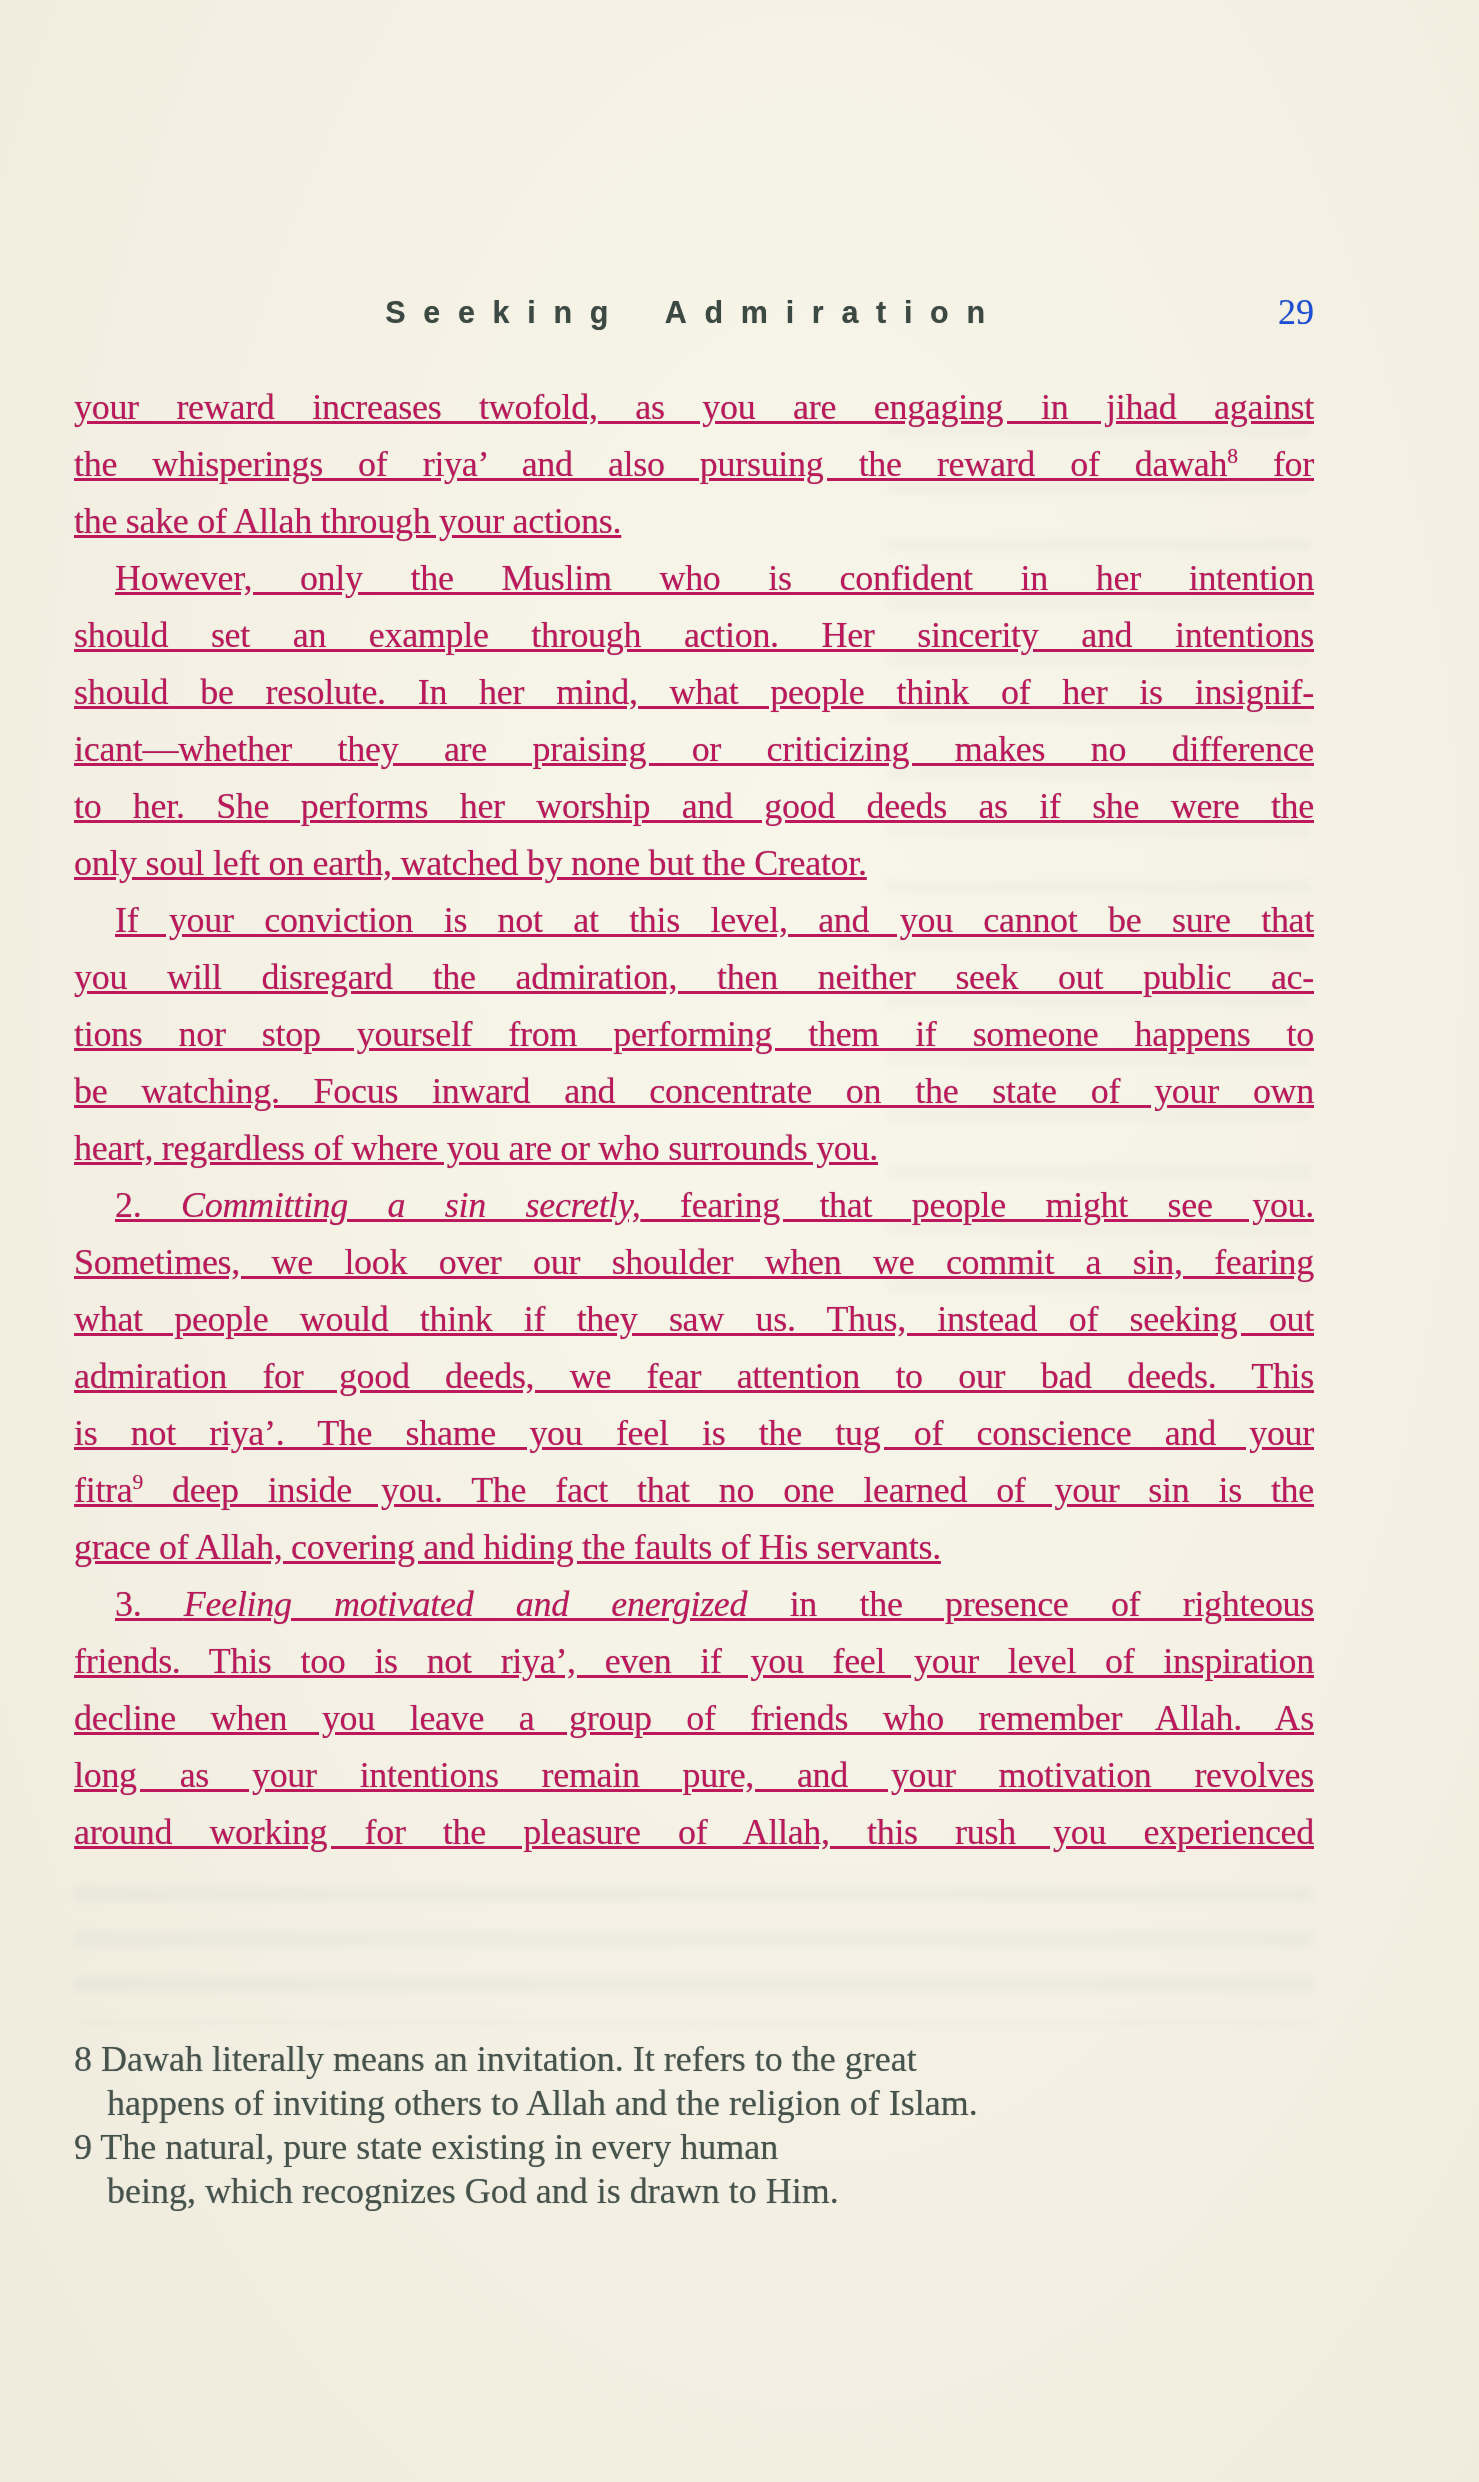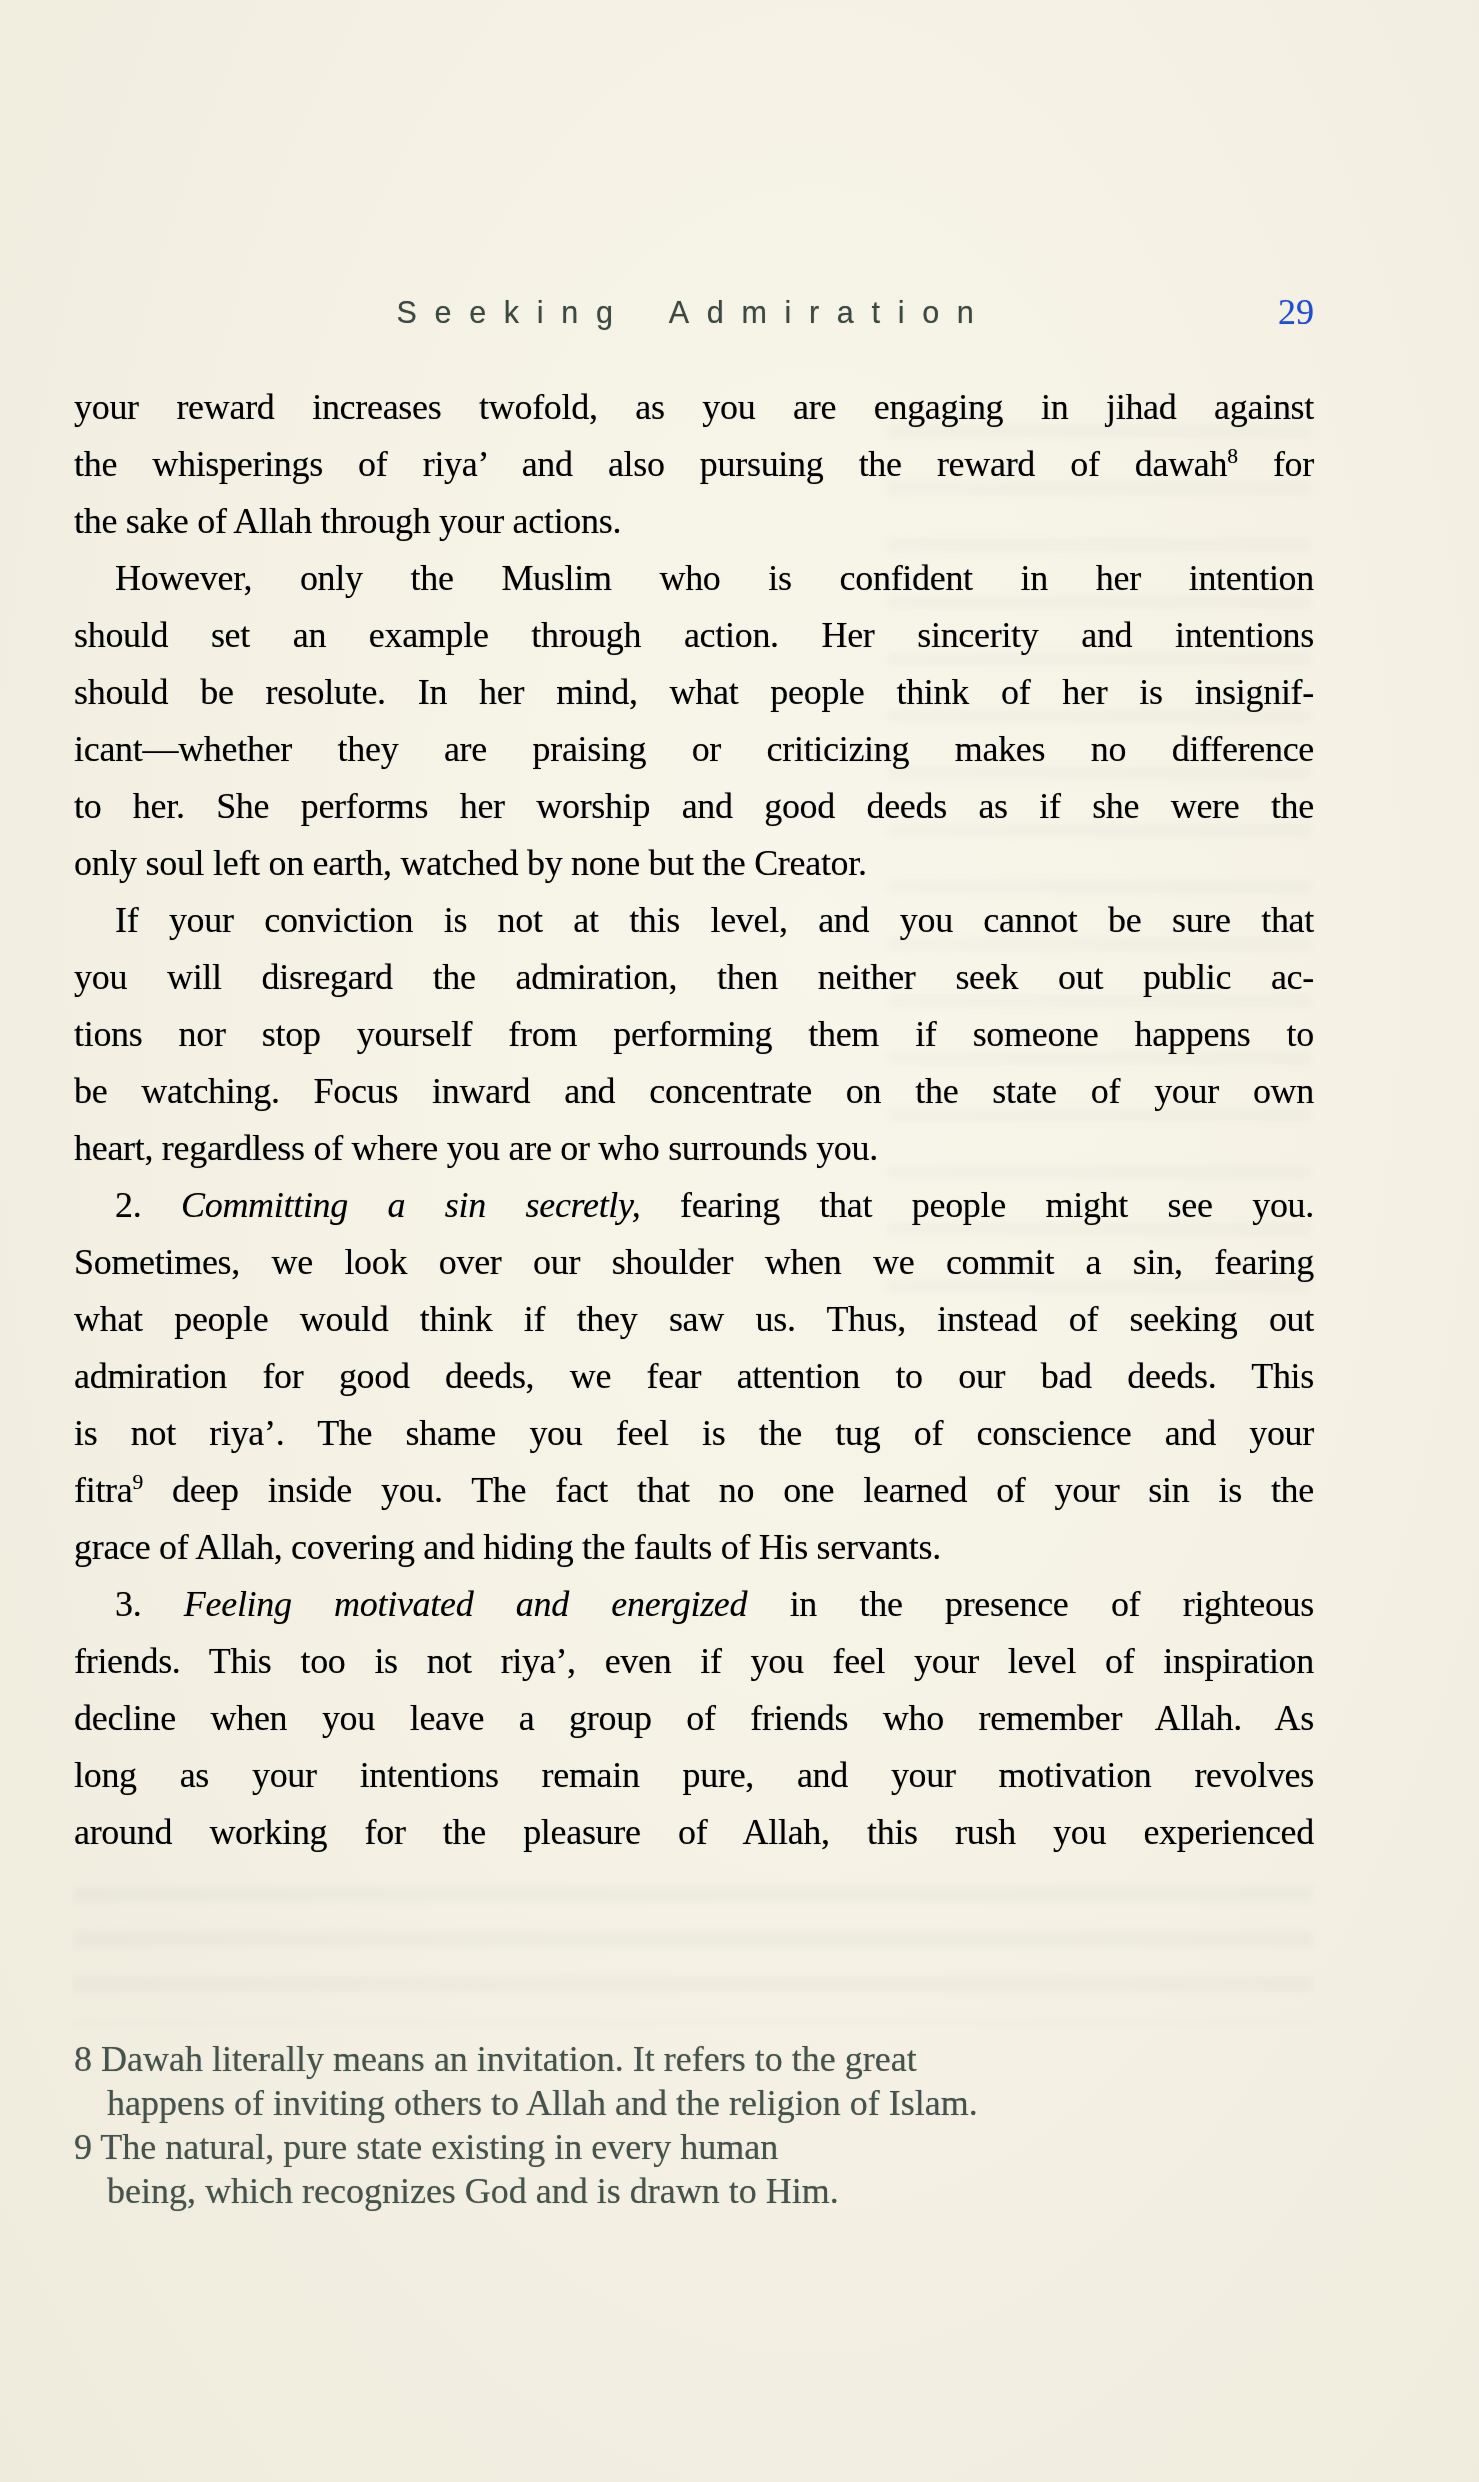--- a/index.html
+++ b/index.html
@@ -20,21 +20,21 @@
   }
   
   .running-header {
     position: relative;
     height: 41px;
     line-height: 41px;
   }
   .chapter-title {
     text-align: center;
     font-family: "Liberation Sans", sans-serif;
-    font-weight: 400;
+    font-weight: 700;
     font-size: 30.5px;
     letter-spacing: 0.58em;
     word-spacing: 0.45em;
     color: #3c4842;
     text-shadow: 0 0 1px rgba(60,72,66,0.45);
   }
   .page-number {
     position: absolute;
     right: 0;
     top: 0;
@@ -42,22 +42,23 @@
     font-size: 36px;
     color: #1d4ed8;
     text-shadow: 0 0 1px rgba(63,75,69,0.4);
   }
   
   .body-text {
     margin-top: 46px;
     font-size: 36px;
     line-height: 57px;
     letter-spacing: -0.3px;
-    color: #000000;
+    color: #be185d;
     text-shadow: 0 0 1px rgba(70,82,76,0.55);
+    text-decoration: underline;
   }
   .bline { text-align: left; white-space: normal; }
   .bline.just { text-align: justify; text-align-last: justify; }
   .bline.pindent { padding-left: 41px; }
   .bline .it { font-style: italic; }
   .bline sup, .fline sup {
     font-size: 0.6em;
     line-height: 0;
     vertical-align: super;
   }

